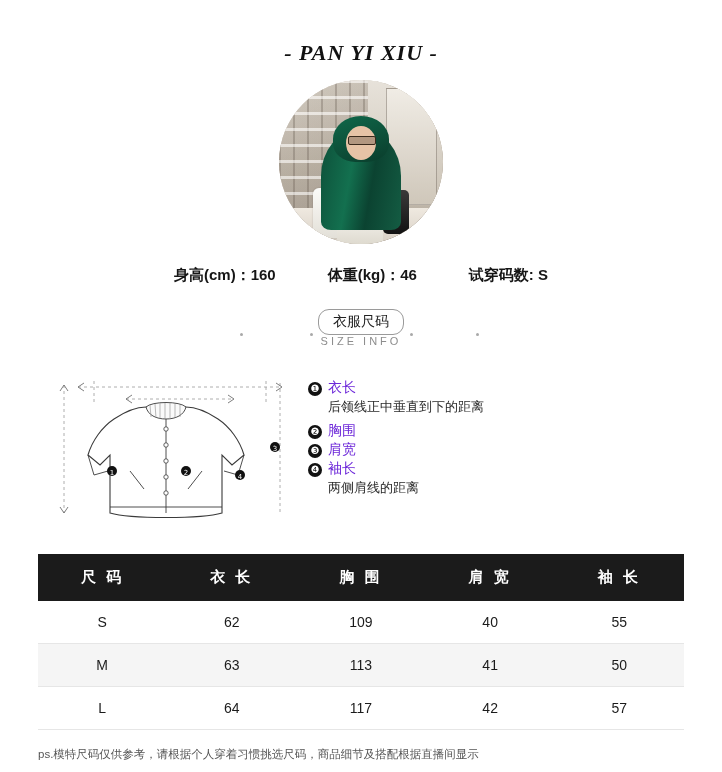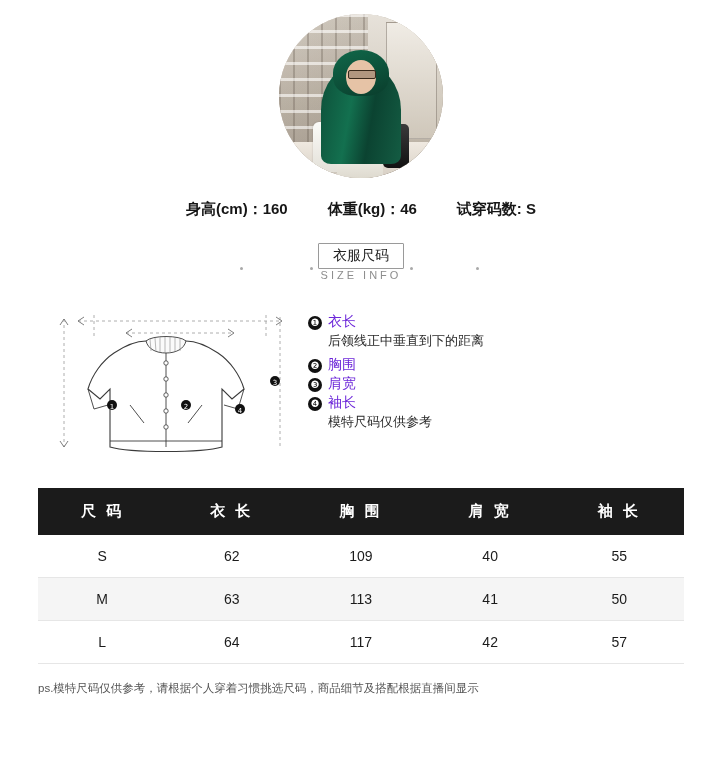--- a/index.html
+++ b/index.html
@@ -133,37 +133,37 @@
     width: 46px; height: 30px;
     background: linear-gradient(180deg,#f6f4ef,#dedacf);
     border-radius: 6px 6px 0 0;
   }
 
   
   .stats {
     display: flex;
     justify-content: center;
     align-items: baseline;
-    gap: 40px;
+    gap: 52px;
     margin-top: 22px;
     font-size: 15px;
     font-weight: bold;
     color: #161616;
   }
   .stats .item { white-space: nowrap; }
 
   
   .size-head {
     margin-top: 24px;
     text-align: center;
   }
   .size-head .cn {
     display: inline-block;
     border: 1px solid #9a9a9a;
-    border-radius: 1px;
+    border-radius: 11px;
     padding: 3px 14px;
     font-size: 14px;
     color: #222;
     background: #fff;
   }
   .size-head .en {
     font-size: 11px;
     letter-spacing: 3px;
     color: #8d8d8d;
   }
@@ -257,20 +257,21 @@
     font-size: 11.5px;
     color: #555;
     line-height: 1.9;
   }
 </style>
 </head>
 <body>
 
 <div class="page">
 
+  <div class="brand">- PAN YI XIU -</div>
 
   <div class="photo-wrap">
     <div class="photo">
       <div class="ph-bg"></div>
       <div class="ph-wall"></div>
       <div class="ph-door"></div>
       <div class="ph-floor"></div>
       <div class="ph-person">
         <div class="ph-bag"></div>
         <div class="ph-bag2"></div>
@@ -401,21 +402,21 @@
 
       <div class="legend-row">
         <span class="num">❸</span>
         <span class="legend-title">肩宽</span>
       </div>
 
       <div class="legend-row">
         <span class="num">❹</span>
         <span class="legend-title">袖长</span>
       </div>
-      <div class="legend-desc">模特尺码仅供参考</div>
+      <div class="legend-desc">两侧肩线的距离</div>
     </div>
   </div>
 
   <table class="table">
     <thead>
       <tr>
         <th>尺 码</th>
         <th>衣 长</th>
         <th>胸 围</th>
         <th>肩 宽</th>

